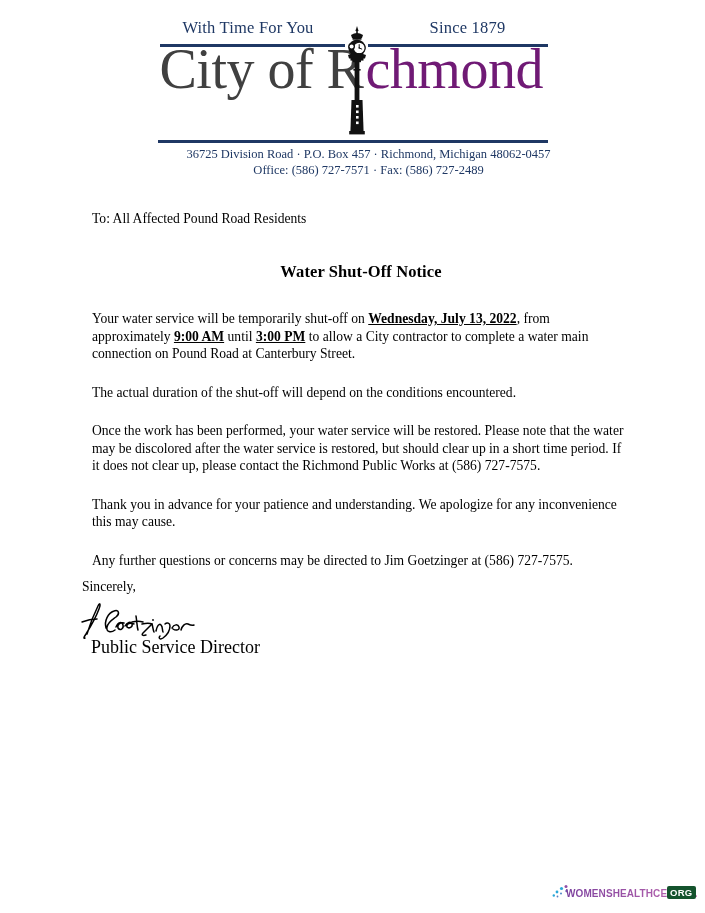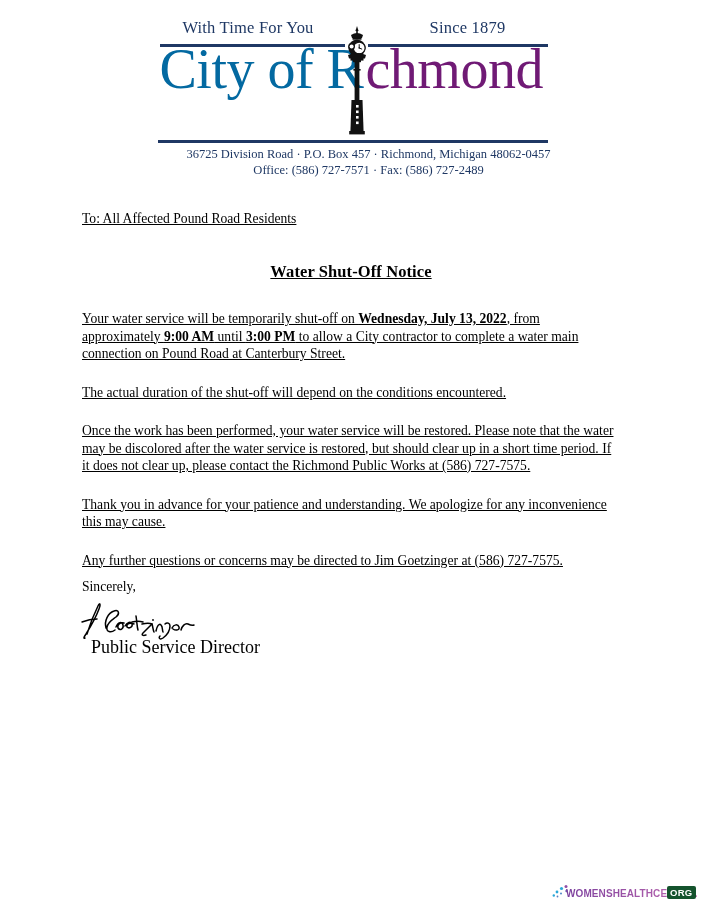--- a/index.html
+++ b/index.html
@@ -119,24 +119,23 @@
     text-align: center;
     color: #1f3864;
     font-size: 12.5px;
     line-height: 16px;
     padding-left: 16px;
   }
 
   
   .doc-body {
     position: absolute;
-    left: 82px;
+    left: 92px;
     top: 210px;
     width: 538px;
-    text-decoration: underline;
   }
   .to-line {
     font-size: 13.6px;
     line-height: 18px;
     margin: 0 0 34px 0;
   }
   .doc-title {
     text-align: center;
     font-size: 16.5px;
     font-weight: bold;
@@ -232,21 +231,21 @@
   <div class="lh-top">
 
     <div class="tagline-row">
       <div class="tagline-left" style="color: rgb(31, 56, 100);">With Time For You</div>
       <div class="tagline-right" style="color: rgb(31, 56, 100);">Since 1879</div>
       <div class="rule-left" style="background: rgb(31, 56, 100);"></div>
       <div class="rule-right" style="background: rgb(31, 56, 100);"></div>
     </div>
 
     <div class="wordmark">
-      <span class="wm-a" style="color: #0369a1;">City of R</span>
+      <span class="wm-a" style="color: #404040;">City of R</span>
       <span class="wm-b" style="color: #701a75;">chmond</span>
 
       <span class="clock-wrap">
         <svg width="34" height="112" viewBox="0 0 34 112" xmlns="http://www.w3.org/2000/svg">
 
           <path d="M17 2 L18.6 7 L15.4 7 Z" fill="#111111"></path>
           <rect x="16.2" y="6.5" width="1.6" height="4" fill="#111111"></rect>
 
           <path d="M11 11 Q17 7 23 11 L22 14 L12 14 Z" fill="#111111"></path>
           <rect x="12.5" y="13.5" width="9" height="2.2" fill="#111111"></rect>

